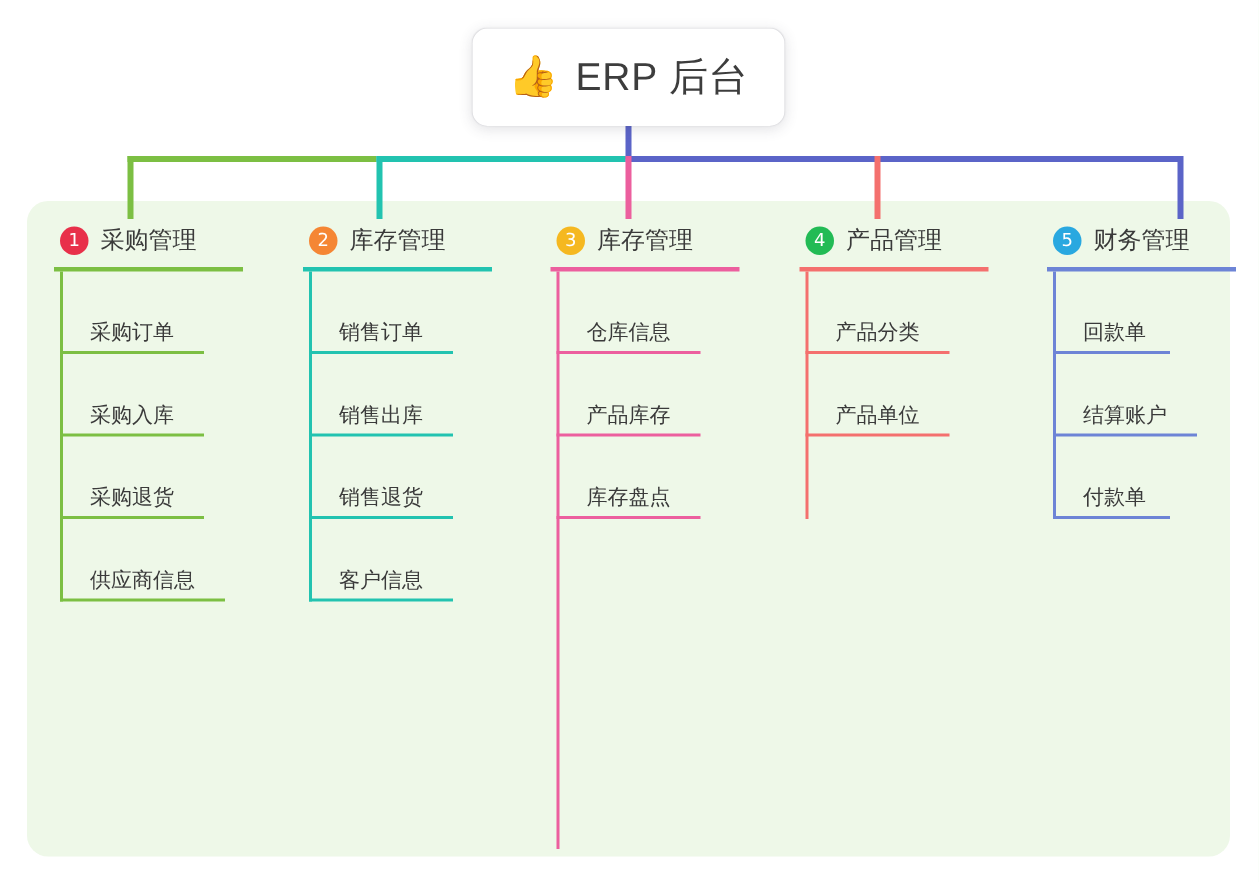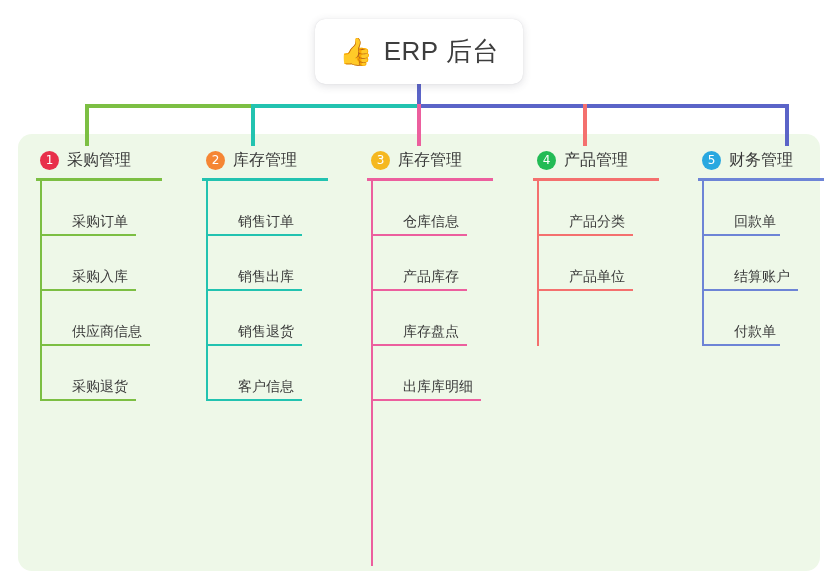--- a/index.html
+++ b/index.html
@@ -135,21 +135,20 @@
     box-sizing: border-box;
     display: flex;
     align-items: flex-end;
     padding-left: 20px;
   }
   .leaf-label {
     font-size: 14px;
     color: #3a3a3a;
     white-space: nowrap;
     padding-bottom: 5px;
-    margin-left: 12px;
   }
   .leaf-underline {
     position: absolute;
     left: 0;
     bottom: 0;
     height: 2px;
   }
 </style>
 </head>
 <body>
@@ -186,27 +185,27 @@
           <div class="spine" style="background: rgb(124, 191, 67); height: 220px;"></div>
           <div class="leaf">
             <span class="leaf-label">采购订单</span>
             <div class="leaf-underline" style="width: 96px; background: rgb(124, 191, 67);"></div>
           </div>
           <div class="leaf">
             <span class="leaf-label">采购入库</span>
             <div class="leaf-underline" style="width: 96px; background: rgb(124, 191, 67);"></div>
           </div>
           <div class="leaf">
+            <span class="leaf-label">采购退货</span>
+            <div class="leaf-underline" style="width: 96px; background: rgb(124, 191, 67);"></div>
+          </div>
+          <div class="leaf">
             <span class="leaf-label">供应商信息</span>
             <div class="leaf-underline" style="width: 110px; background: rgb(124, 191, 67);"></div>
           </div>
-          <div class="leaf">
-            <span class="leaf-label">采购退货</span>
-            <div class="leaf-underline" style="width: 96px; background: rgb(124, 191, 67);"></div>
-          </div>
         </div>
       </div>
       <div class="column" style="left: 188px;">
         <div class="col-head">
           <span class="badge" style="background: rgb(245, 134, 52);">2</span>
           <span class="col-title">库存管理</span>
         </div>
         <div class="col-underline" style="width: 126px; background: rgb(34, 195, 176); margin-left: 14px;"></div>
         <div class="leaves">
           <div class="spine" style="background: rgb(34, 195, 176); height: 220px;"></div>
@@ -241,24 +240,20 @@
             <div class="leaf-underline" style="width: 96px; background: rgb(236, 95, 158);"></div>
           </div>
           <div class="leaf">
             <span class="leaf-label">产品库存</span>
             <div class="leaf-underline" style="width: 96px; background: rgb(236, 95, 158);"></div>
           </div>
           <div class="leaf">
             <span class="leaf-label">库存盘点</span>
             <div class="leaf-underline" style="width: 96px; background: rgb(236, 95, 158);"></div>
           </div>
-          <div class="leaf">
-            <span class="leaf-label">出库库明细</span>
-            <div class="leaf-underline" style="width: 110px; background: rgb(236, 95, 158);"></div>
-          </div>
         </div>
       </div>
       <div class="column" style="left: 519px;">
         <div class="col-head">
           <span class="badge" style="background: rgb(34, 187, 85);">4</span>
           <span class="col-title">产品管理</span>
         </div>
         <div class="col-underline" style="width: 126px; background: rgb(244, 112, 110); margin-left: 14px;"></div>
         <div class="leaves">
           <div class="spine" style="background: rgb(244, 112, 110); height: 165px;"></div>

